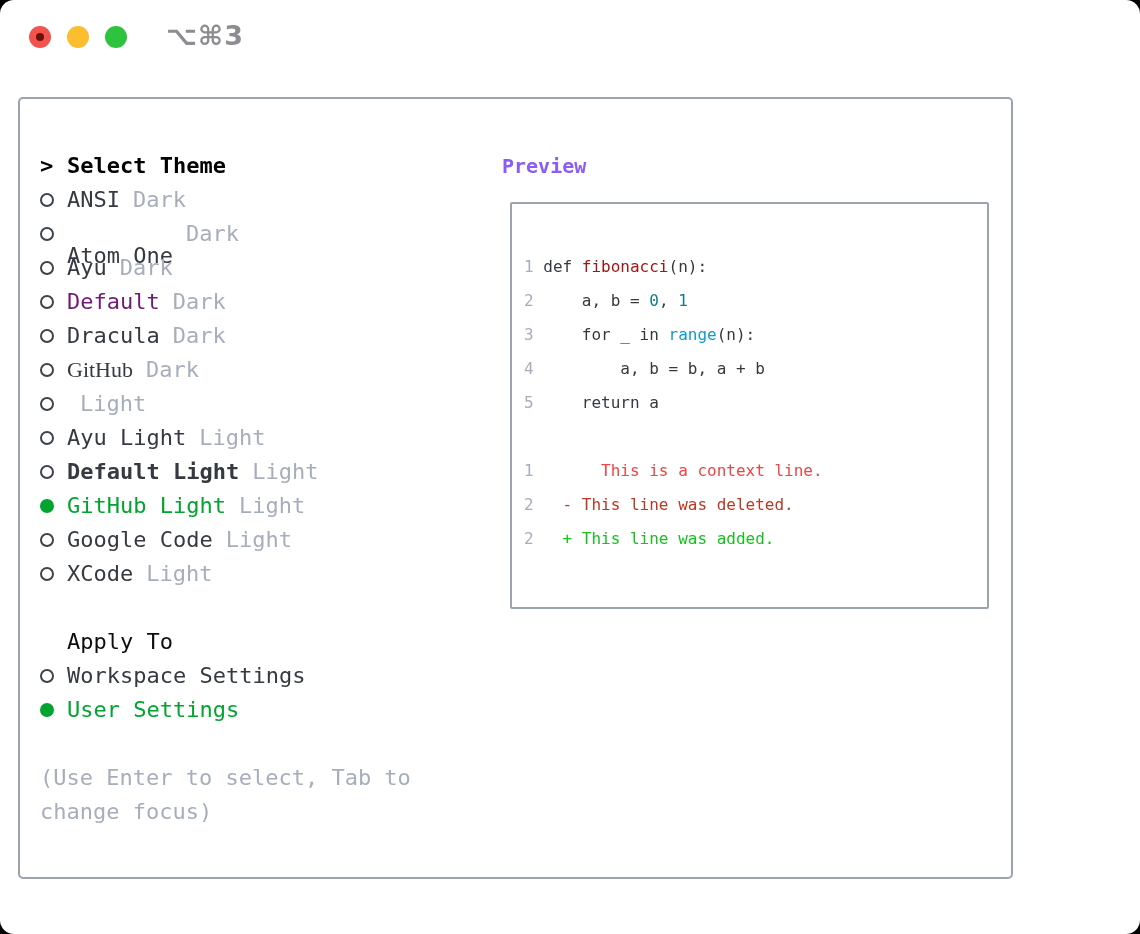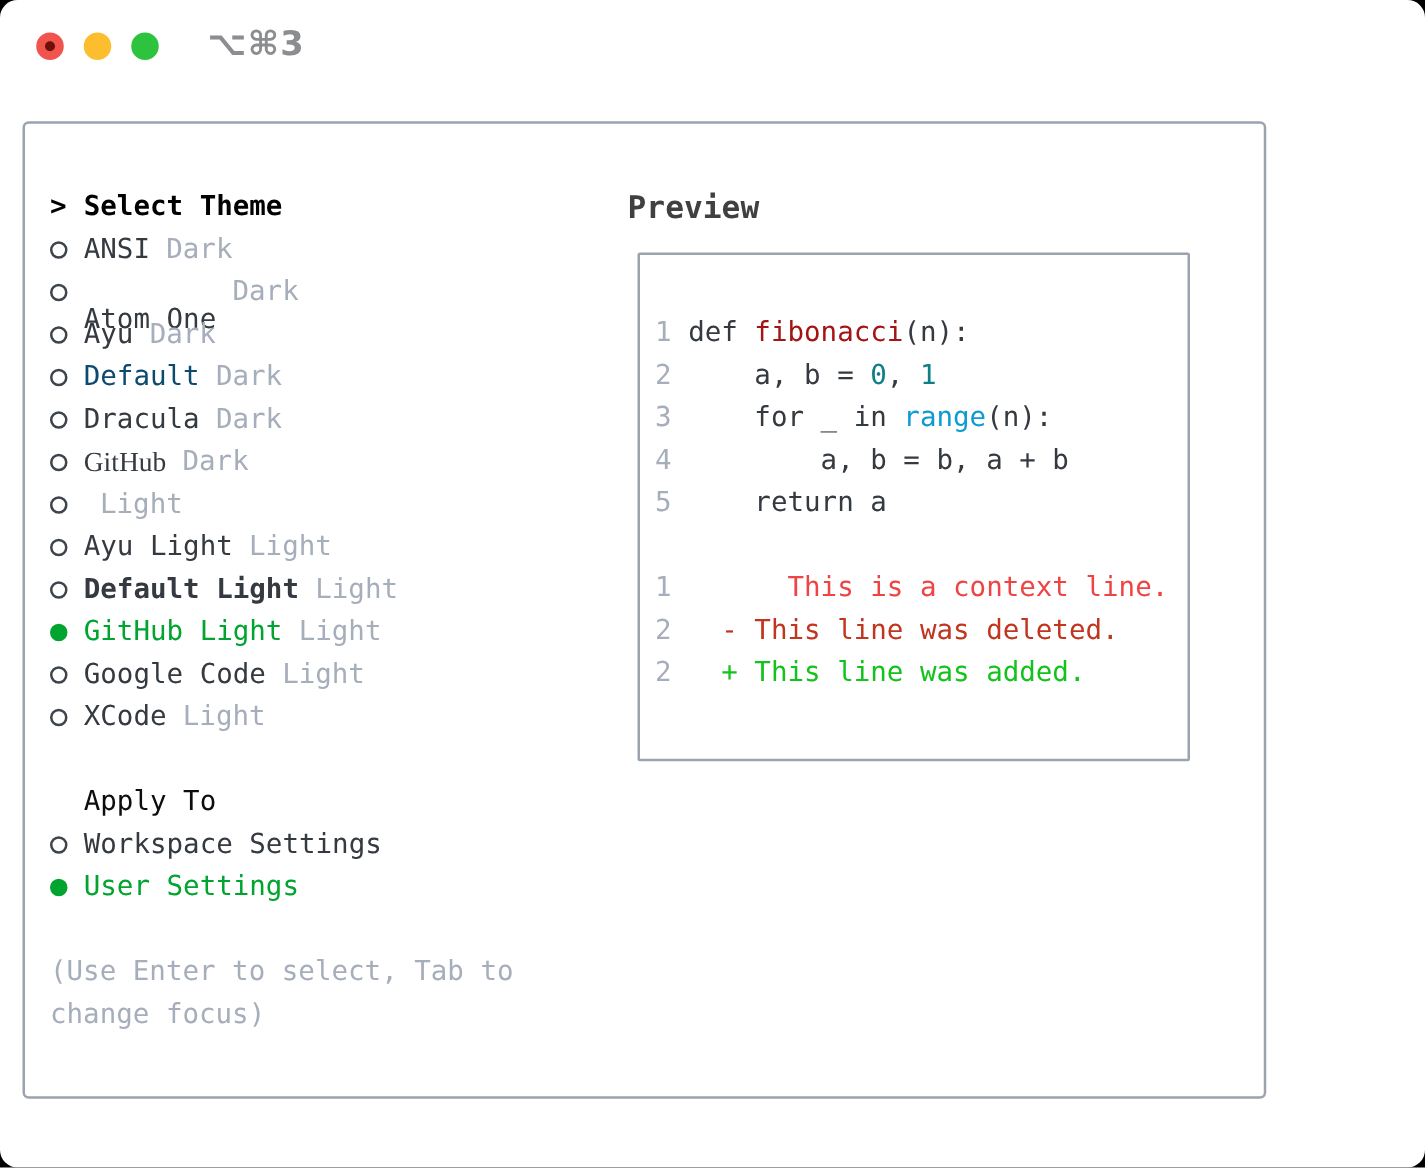--- a/index.html
+++ b/index.html
@@ -35,24 +35,24 @@
           border:2px solid #3e444c;margin-right:13px;flex:none;}
   .marker.sel{background:#00a42f;border-color:#00a42f;}
   .tname{white-space:pre;}
   .ttag{white-space:pre;margin-left:13px;}
   .spacer{height:34px;}
   .apply-header{height:34px;padding-left:27px;color:#0c0d0f;}
   .hint{width:424px;color:#a6aebb;word-wrap:normal;}
 
   
   .preview-label{position:absolute;left:482px;top:50px;height:34px;
-                 line-height:34px;font-size:25px;font-weight:bold;color:#404040;}
-  .preview-box{position:absolute;left:490px;top:103px;width:442px;height:407px;
+                 line-height:34px;font-size:20px;font-weight:bold;color:#8b5cf6;}
+  .preview-box{position:absolute;left:490px;top:103px;width:479px;height:407px;
                box-sizing:border-box;border:2px solid #9aa3ae;border-radius:2px;
-               padding:46px 0 0 12px;font-size:22px;line-height:34px;}
+               padding:46px 0 0 12px;font-size:16px;line-height:34px;}
   .pline{white-space:pre;height:34px;}
 </style>
 </head>
 <body>
 
 <div class="window">
 
   <div class="titlebar">
     <span class="light light-red">
       <span class="inner-dot"></span>
@@ -81,21 +81,21 @@
             <span class="tname" style="color: rgb(52, 58, 64); margin-top: 43px;">Atom One</span>
             <span class="ttag" style="color: rgb(166, 174, 187);">Dark</span>
           </div>
           <div class="row">
             <span class="marker"></span>
             <span class="tname" style="color: rgb(52, 58, 64);">Ayu</span>
             <span class="ttag" style="color: rgb(166, 174, 187);">Dark</span>
           </div>
           <div class="row">
             <span class="marker"></span>
-            <span class="tname" style="color: #0c4a6e;">Default</span>
+            <span class="tname" style="color: #701a75;">Default</span>
             <span class="ttag" style="color: rgb(166, 174, 187);">Dark</span>
           </div>
           <div class="row">
             <span class="marker"></span>
             <span class="tname" style="color: rgb(52, 58, 64);">Dracula</span>
             <span class="ttag" style="color: rgb(166, 174, 187);">Dark</span>
           </div>
           <div class="row">
             <span class="marker"></span>
             <span class="tname" style="color: rgb(52, 58, 64); font-family: Liberation Serif, serif;">GitHub</span>

